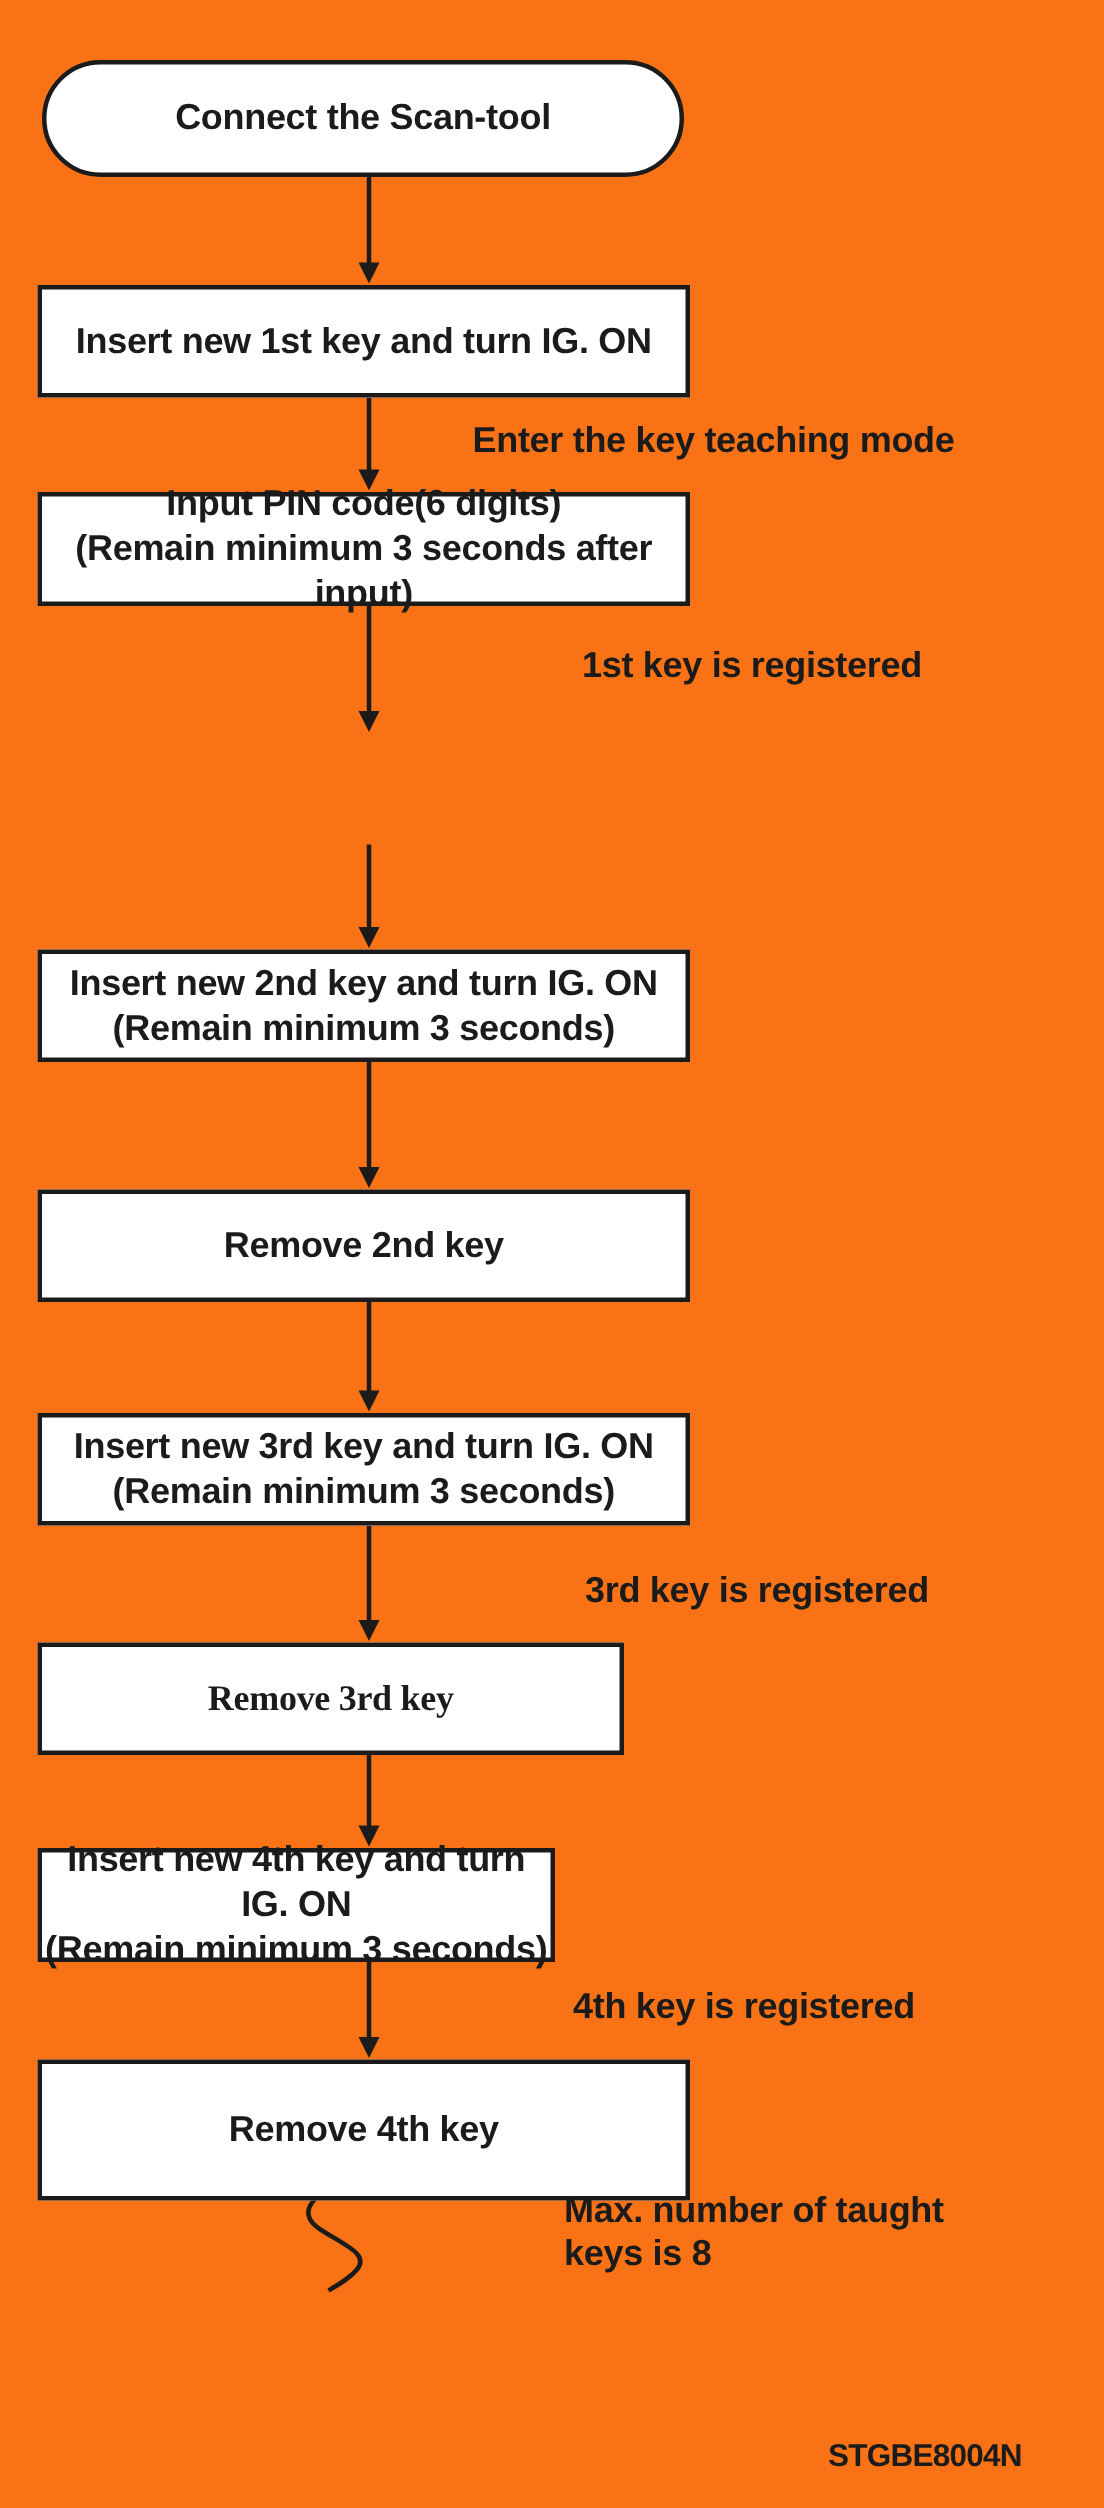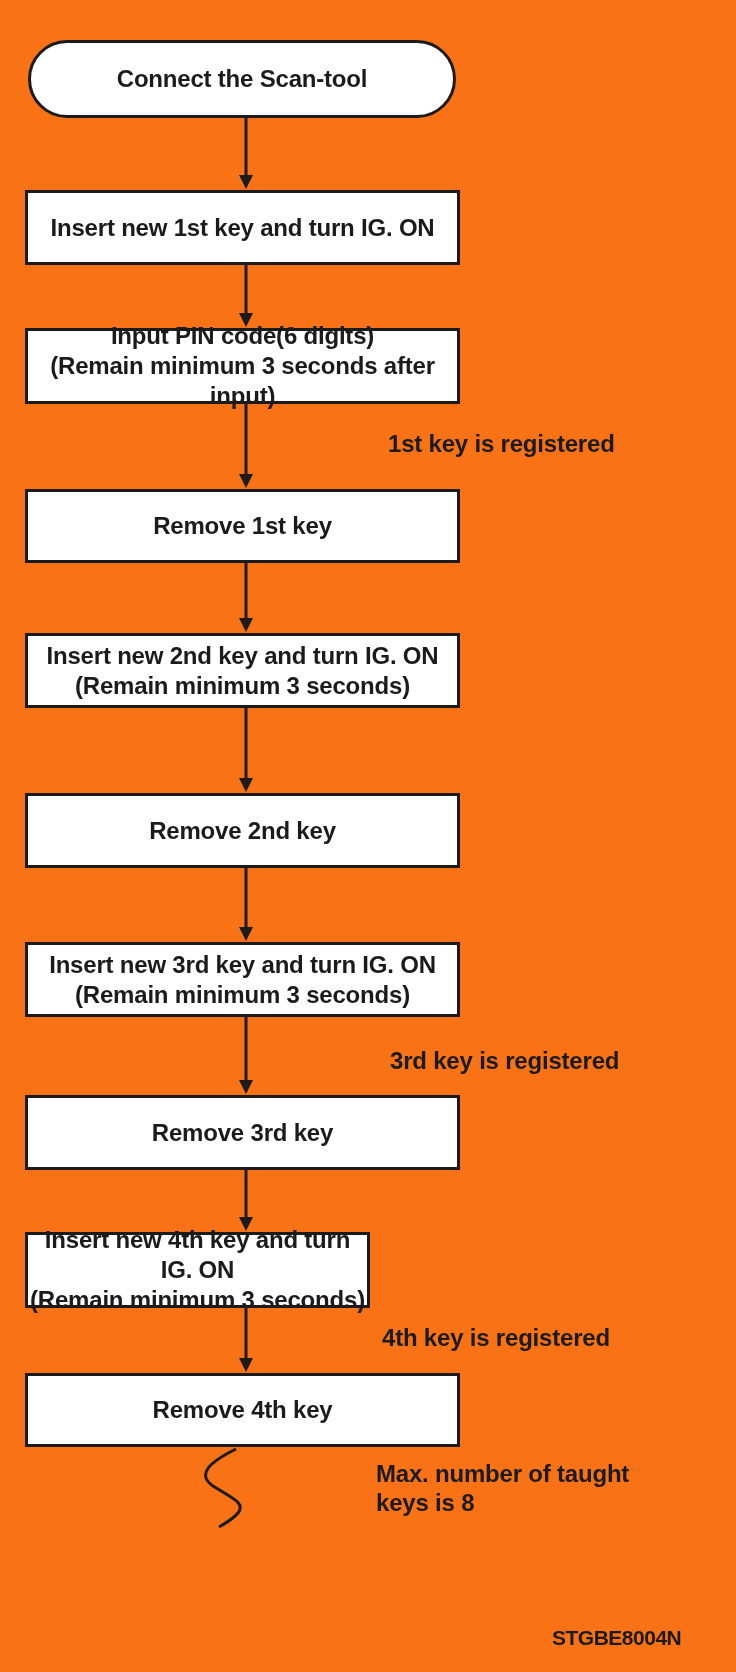--- a/index.html
+++ b/index.html
@@ -117,52 +117,50 @@
 
   <div class="node" style="left:25px;top:190px;width:435px;height:75px;">
     <span>Insert new 1st key and turn IG. ON</span>
   </div>
 
   <div class="node" style="left:25px;top:328px;width:435px;height:76px;">
     <span>Input PIN code(6 digits)</span>
     <span>(Remain minimum 3 seconds after input)</span>
   </div>
 
-  <div class="node" style="left:25px;top:489px;width:435px;height:74px;">
-    <span>Remove 1st key</span>
-  </div>
 
   <div class="node" style="left:25px;top:633px;width:435px;height:75px;align-items:center;">
     <span>Insert new 2nd key and turn IG. ON</span>
     <span>(Remain minimum 3 seconds)</span>
   </div>
 
   <div class="node" style="left:25px;top:793px;width:435px;height:75px;">
     <span>Remove 2nd key</span>
   </div>
 
   <div class="node" style="left:25px;top:942px;width:435px;height:75px;">
     <span>Insert new 3rd key and turn IG. ON</span>
     <span>(Remain minimum 3 seconds)</span>
   </div>
 
-  <div class="node" style="left:25px;top:1095px;width:435px;height:75px;">
+  <div class="node" style="left:25px;top:1095px;width:391px;height:75px;font-family:Liberation Serif, serif;">
     <span>Remove 3rd key</span>
   </div>
 
   <div class="node" style="left:25px;top:1232px;width:345px;height:76px;">
     <span>Insert new 4th key and turn IG. ON</span>
     <span>(Remain minimum 3 seconds)</span>
   </div>
 
-  <div class="node" style="left:25px;top:1373px;width:435px;height:74px;">
+  <div class="node" style="left:25px;top:1373px;width:435px;height:94px;">
     <span>Remove 4th key</span>
   </div>
 
 
+  <div class="side-label" style="left:315px;top:279px;">Enter the key teaching mode</div>
 
   <div class="side-label" style="left:388px;top:429px;">1st key is registered</div>
 
 
   <div class="side-label" style="left:390px;top:1046px;">3rd key is registered</div>
 
   <div class="side-label" style="left:382px;top:1323px;">4th key is registered</div>
 
   <div class="side-label" style="left:376px;top:1459px;">
     <div>Max. number of taught</div>

